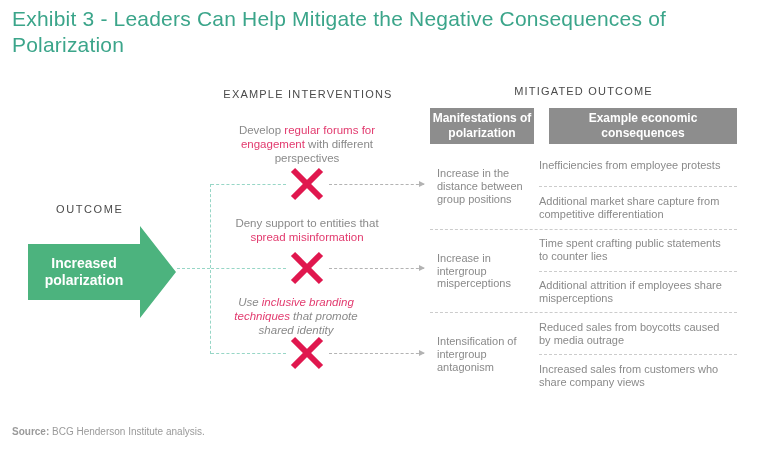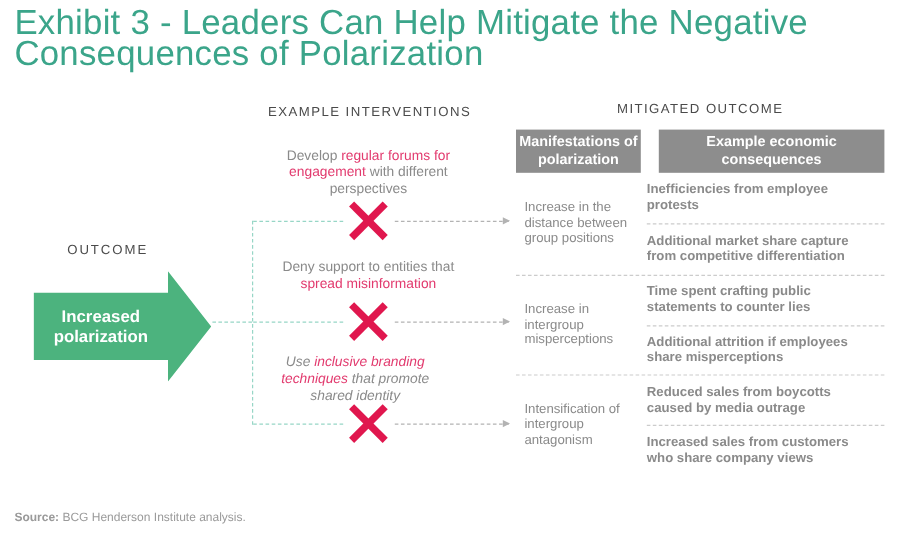--- a/index.html
+++ b/index.html
@@ -4,21 +4,21 @@
 <style>
   html,body{margin:0;padding:0;background:#fff;}
   .stage{
     position:relative;width:768px;height:453px;background:#ffffff;overflow:hidden;
     font-family:"Liberation Sans","DejaVu Sans",sans-serif;
   }
   .abs{position:absolute;}
   
   .title{
     left:12px;top:6px;width:720px;
-    font-size:29px;line-height:26px;color:var(--brand-teal,#3BA58A);
+    font-size:21px;line-height:26px;color:var(--brand-teal,#3BA58A);
     letter-spacing:0.2px;
   }
   
   .sec-hdr{
     font-size:11px;letter-spacing:1.2px;color:var(--label-dark,#4A4A4A);
     text-align:center;
   }
   .outcome-label{
     left:56px;top:203px;font-size:11px;letter-spacing:1.6px;color:var(--label-dark,#4A4A4A);
   }
@@ -54,21 +54,21 @@
   }
   .thcell.c1{width:104px;}
   .thcell.c2{flex:1;}
   .trow{display:flex;}
   .trow + .trow{border-top:1px dashed #cccccc;}
   .tm{
     width:109px;box-sizing:border-box;padding:6px 14px 6px 7px;
     display:flex;align-items:center;
     font-size:11px;line-height:1.18;color:var(--text-gray,#8A8A8A);
   }
-  .tc{flex:1;display:flex;flex-direction:column;font-weight:bold;}
+  .tc{flex:1;display:flex;flex-direction:column;}
   .sub{
     flex:1;display:flex;align-items:center;box-sizing:border-box;padding:4px 8px 4px 0;
     font-size:11px;line-height:1.18;color:var(--text-gray,#8A8A8A);
   }
   .sub + .sub{border-top:1px dashed #cccccc;}
   .r1{height:85px;}
   .r2{height:82px;}
   .r3{height:83px;}
   
   .source{left:12px;top:426px;font-size:10px;color:var(--source-gray,#9A9A9A);}

